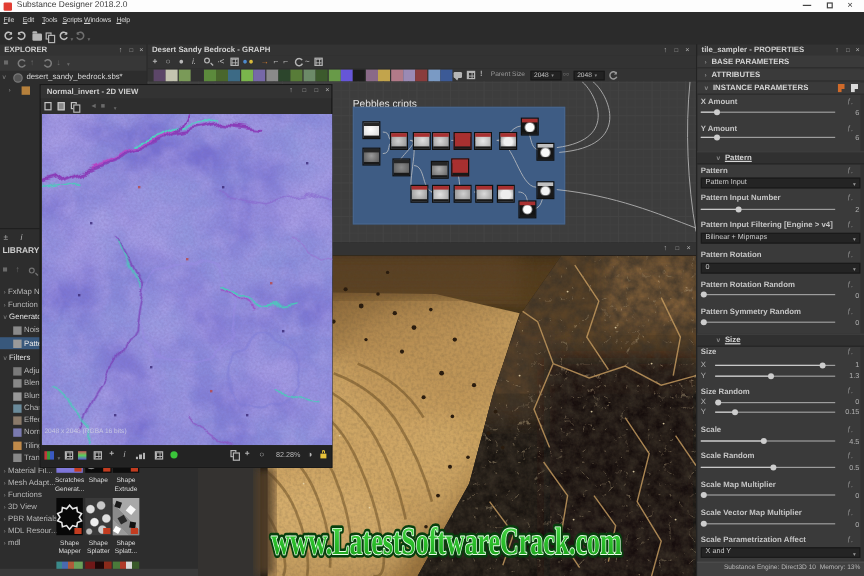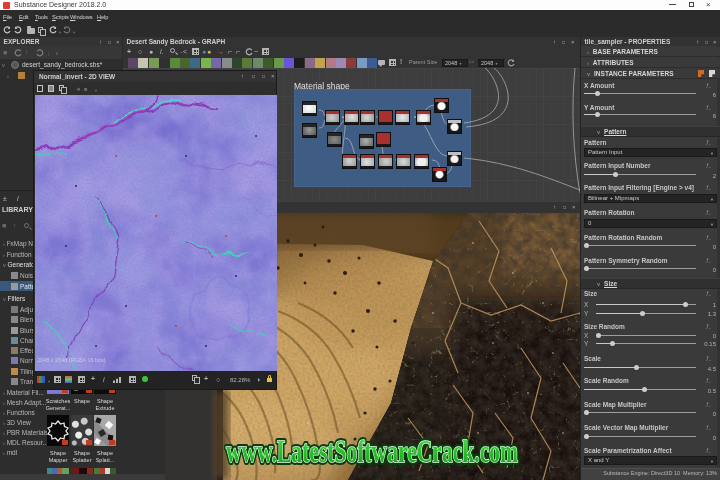--- a/index.html
+++ b/index.html
@@ -166,21 +166,21 @@
 <div class="abs" style="left:400px;top:58px;color:#aaa;font-size:6.5px;font-weight:bold">!</div>
 <div class="abs" style="left:409px;top:58px;color:#9a9a9a;font-size:5.5px;line-height:9px">Parent Size</div>
 <div class="abs" style="left:442px;top:58.5px;width:26px;height:8px;background:#222;border:1px solid #191919;color:#c5c5c5;font-size:5.5px;line-height:7px;padding-left:2px">2048 <span style="font-size:3.5px;color:#888">▼</span></div>
 <div class="abs" style="left:469px;top:59px;color:#9a9a9a;font-size:4.5px">○○</div>
 <div class="abs" style="left:478px;top:58.5px;width:26px;height:8px;background:#222;border:1px solid #191919;color:#c5c5c5;font-size:5.5px;line-height:7px;padding-left:2px">2048 <span style="font-size:3.5px;color:#888">▼</span></div>
 <svg class="circ" style="left:507px;top:59px" width="8" height="8">
       <path d="M6.8 2.2 A3 3 0 1 0 7 5" fill="none" stroke="#9a9a9a" stroke-width="1.2"></path>
       <path d="M7 0.5 L7 3 L4.5 3" fill="#9a9a9a"></path>
     </svg>
 <div id="graphcanvas" class="abs" style="left:123px;top:68px;width:457px;height:134px;background:#3d3d3d;background-image:linear-gradient(#434343 1px,transparent 1px),linear-gradient(90deg,#434343 1px,transparent 1px),linear-gradient(#404040 1px,transparent 1px),linear-gradient(90deg,#404040 1px,transparent 1px);background-size:28px 28px,28px 28px,7px 7px,7px 7px;overflow:hidden">
-  <div class="abs" style="left:171px;top:13px;color:#e2e2e2;font-size:8.5px">Material shape</div>
+  <div class="abs" style="left:171px;top:13px;color:#e2e2e2;font-size:8.5px">Pebbles cripts</div>
   <div class="abs" style="left:171px;top:21px;width:177px;height:98px;background:#3e5c84;border:1px solid #46648c"></div>
   <svg class="abs" style="left:0;top:0" width="457" height="134" fill="none" stroke="#c6c6c6" stroke-width="0.8" opacity="0.8">
     <path d="M196 42 C 204 42 198 50 206 49"></path>
     <path d="M196 60 C 204 60 198 50 206 50"></path>
     <path d="M219 49 C 228 49 214 92 222 92"></path>
     <path d="M219 49 L 225 49"></path>
         <path d="M238 49 L 240 49"></path>
         <path d="M253 49 L 259 49"></path>
     <path d="M272 49 L 276 49"></path>
         <path d="M291 49 C 300 49 302 38 311 37"></path>

